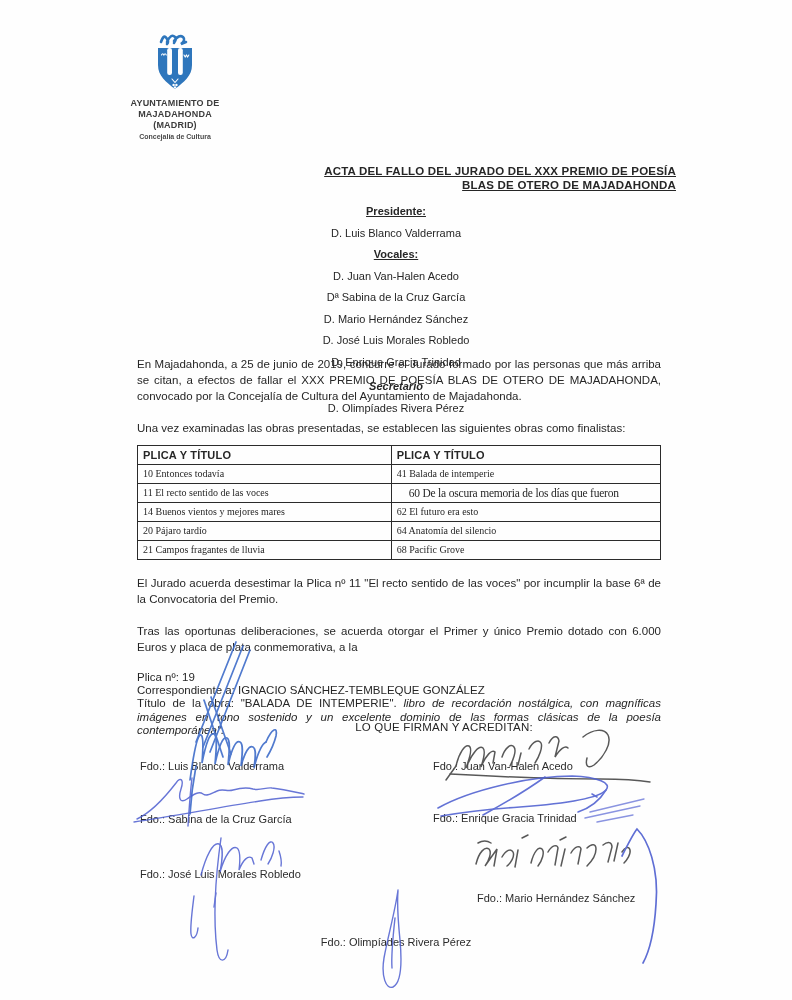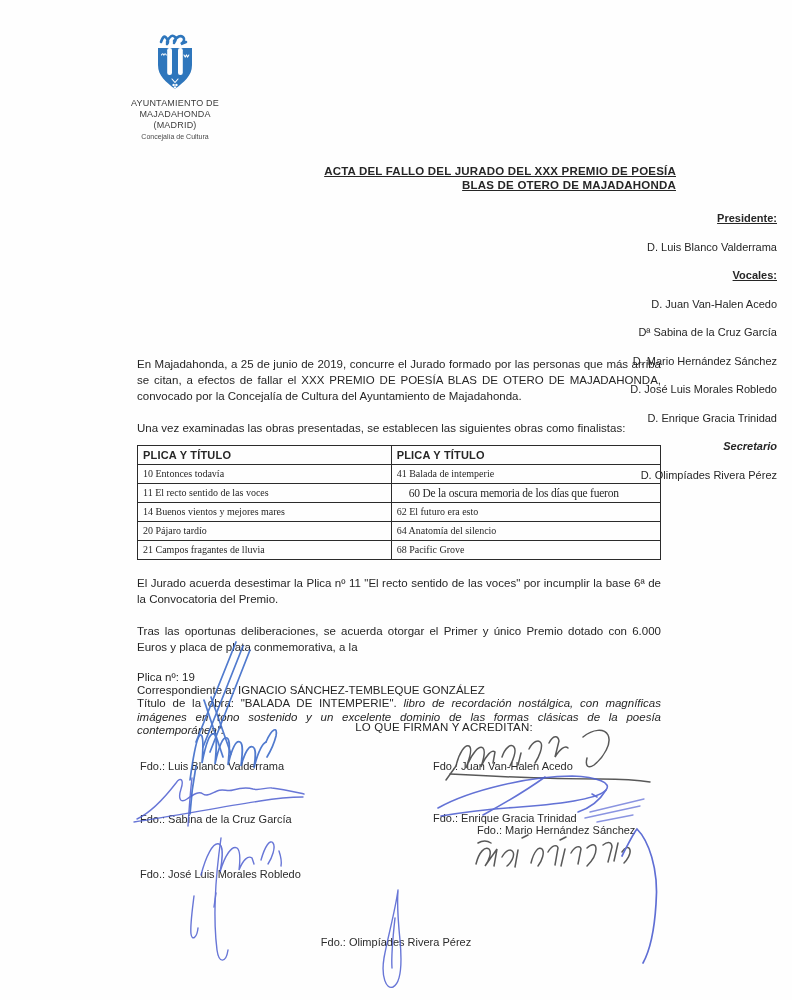--- a/index.html
+++ b/index.html
@@ -2,34 +2,34 @@
 <html lang="es"><head>
 <meta charset="utf-8">
 <style>
   html,body{margin:0;padding:0;background:#e8e8e8;}
   .page{
     position:relative;width:792px;height:1000px;margin:0 auto;
     background:#fefefe;overflow:hidden;
     font-family:"Liberation Sans",sans-serif;color:#262626;
   }
   
-  .letterhead{position:absolute;top:30px;left:105px;width:140px;text-align:center;}
+  .letterhead{position:absolute;top:30px;left:105px;width:140px;text-align:center;font-weight:bold;}
   .crest{display:block;margin:0 auto 6px auto;}
   .org-line{font-size:9px;line-height:11px;color:#3c3c3c;letter-spacing:.2px;}
   .dept-line{font-size:7px;line-height:9px;color:#4a4a4a;margin-top:1px;}
   
   .doc-title{position:absolute;top:164px;left:0;width:676px;text-align:right;
     font-weight:bold;font-size:11.5px;line-height:14px;letter-spacing:.2px;}
   .doc-title span{text-decoration:underline;}
   
   .jury{position:absolute;top:197px;left:0;width:792px;text-align:center;
     font-size:11px;line-height:13.5px;}
   .jury .hdr{font-weight:bold;text-decoration:underline;}
   .jury .sec-hdr{font-weight:bold;font-style:italic;margin-top:11px;text-decoration:none;}
-  .jury div{margin:15px;text-align:right;}
+  .jury div{margin:8px;}
   
   .docbody{position:absolute;top:356px;left:137px;width:524px;
     font-size:11.5px;line-height:16px;text-align:justify;}
   .docbody p{margin:0 0 16px 0;}
   .docbody p.single{text-align:left;}
   
   table.finalists{border-collapse:collapse;width:100%;margin:0 0 15px 0;}
   table.finalists th,table.finalists td{
     border:1.4px solid #2b2b2b;padding:1px 5px;text-align:left;vertical-align:middle;}
   table.finalists th{font-size:11px;font-weight:bold;height:16px;letter-spacing:.2px;}
@@ -143,21 +143,21 @@
     </div>
   </div>
 
   <div class="attest">LO QUE FIRMAN Y ACREDITAN:</div>
 
   <div class="sig-label" style="left:140px;top:760px;">Fdo.: Luis Blanco Valderrama</div>
   <div class="sig-label" style="left:433px;top:760px;">Fdo.: Juan Van-Halen Acedo</div>
   <div class="sig-label" style="left:140px;top:813px;">Fdo.: Sabina de la Cruz García</div>
   <div class="sig-label" style="left:433px;top:812px;">Fdo.: Enrique Gracia Trinidad</div>
   <div class="sig-label" style="left:140px;top:868px;">Fdo.: José Luis Morales Robledo</div>
-  <div class="sig-label" style="left:433px;top:824px;padding-left:44px;">Fdo.: Mario Hernández Sánchez</div>
+  <div class="sig-label" style="left:433px;top:892px;padding-left:44px;">Fdo.: Mario Hernández Sánchez</div>
   <div class="sig-label center" style="top:936px;">Fdo.: Olimpíades Rivera Pérez</div>
 
   <svg class="ink" width="792" height="1000" viewBox="0 0 792 1000">
 
     <g fill="none" stroke="#3e6cc9" stroke-width="1.7" stroke-linecap="round" opacity="0.9">
       <path d="M236 642 L196 742"></path>
       <path d="M243 646 L203 747"></path>
       <path d="M250 650 L210 752"></path>
       <path d="M204 700 L223 757"></path>
       <path d="M211 697 L231 754"></path>

